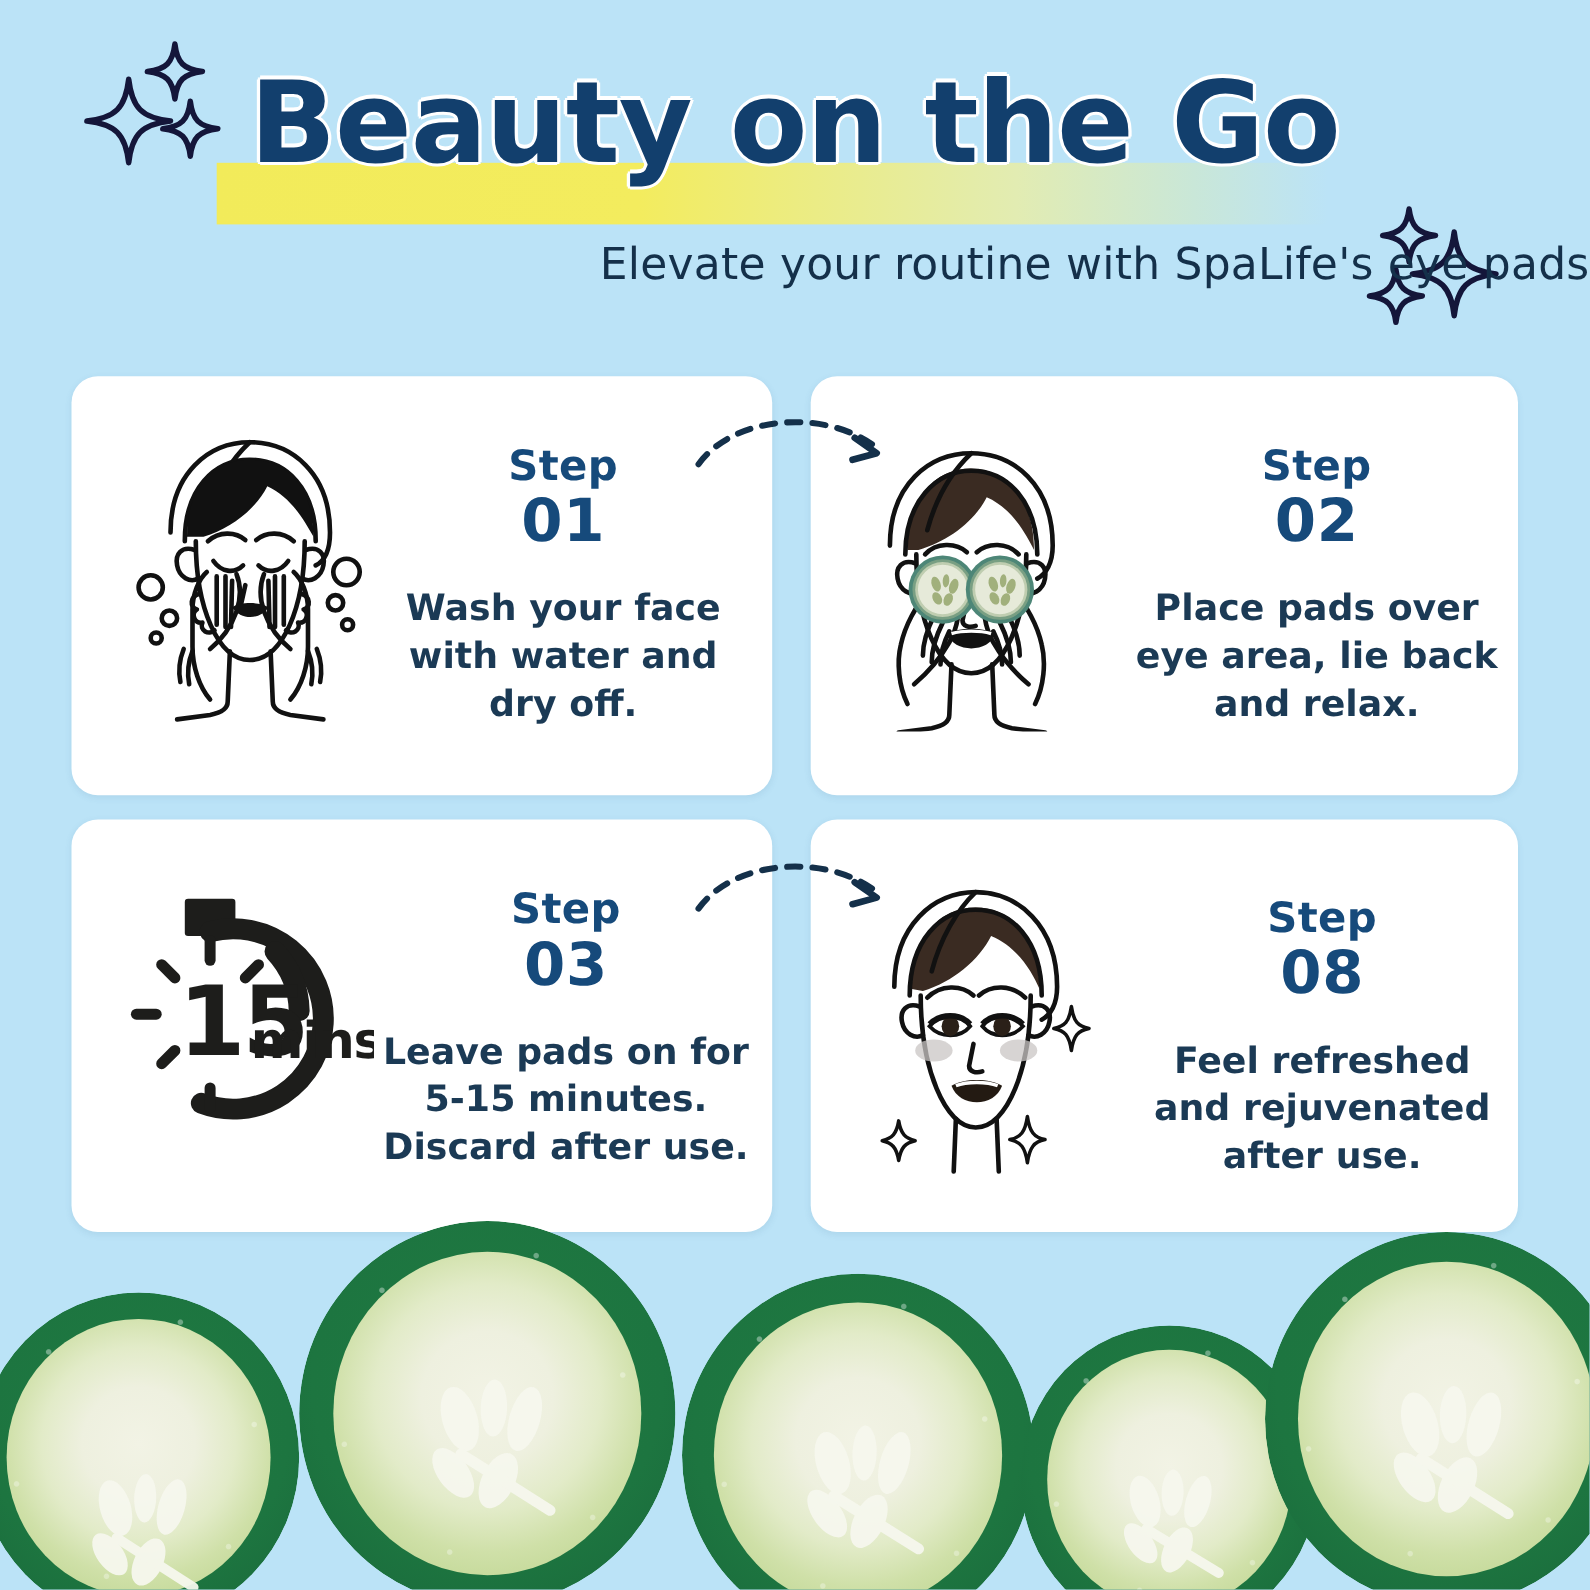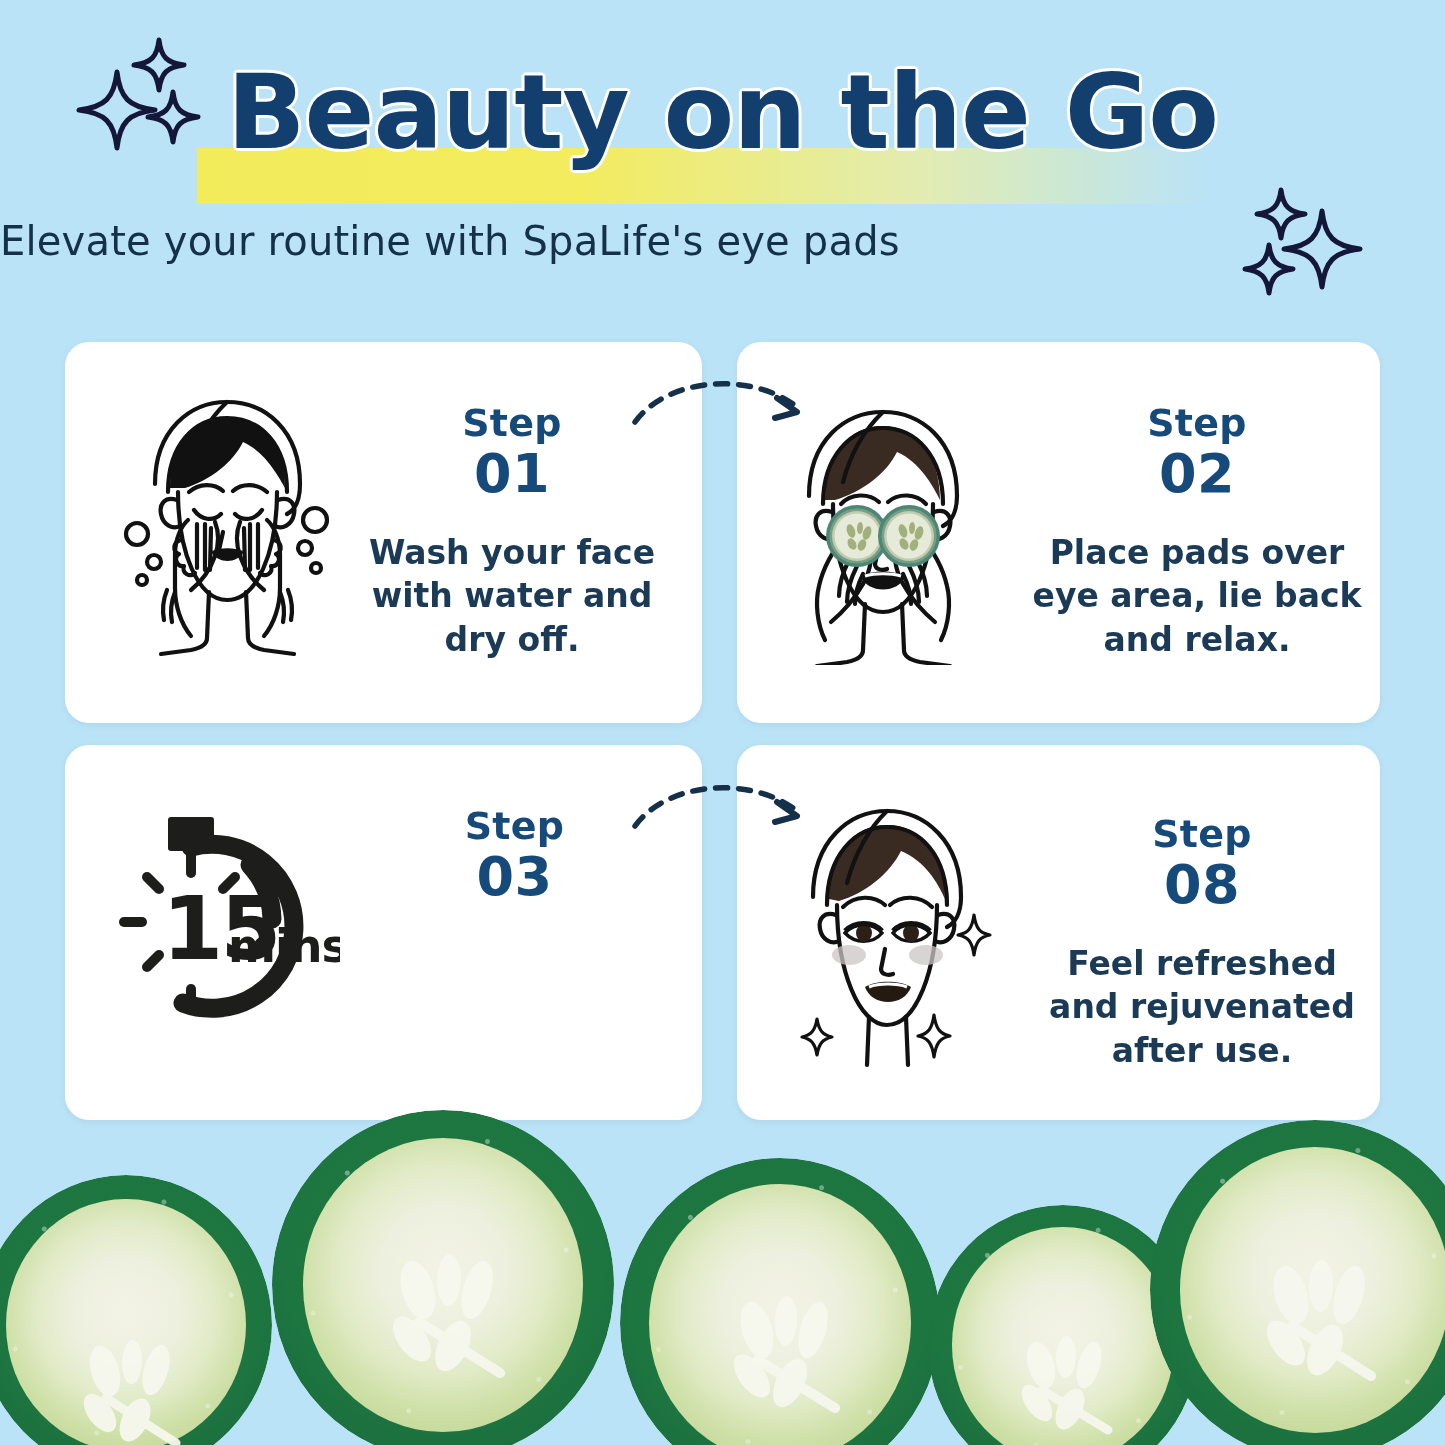--- a/index.html
+++ b/index.html
@@ -28,21 +28,21 @@
     font-family:"DejaVu Sans", sans-serif;
     font-size:103px;font-weight:bold;letter-spacing:-1px;
     color:#123f6d;
     text-shadow:
       3px 0 0 #ffffff, -3px 0 0 #ffffff, 0 3px 0 #ffffff, 0 -3px 0 #ffffff,
       2px 2px 0 #ffffff, -2px 2px 0 #ffffff, 2px -2px 0 #ffffff, -2px -2px 0 #ffffff;
     white-space:nowrap;
   }
   .subtitle{
     position:absolute;left:0;top:218px;width:1445px;
-    text-align:left;
+    text-align:right;
     font-size:40px;font-weight:400;color:#14304a;
     letter-spacing:0.2px;white-space:nowrap;
   }
 
   
   .card{
     position:absolute;background:#ffffff;border-radius:24px;
     box-shadow:0 2px 6px rgba(60,110,150,0.10);
     overflow:hidden;
   }
@@ -292,20 +292,21 @@
           <line x1="145" y1="70" x2="133" y2="82"></line>
         </g>
 
         <text x="72" y="152" font-family="'DejaVu Sans',sans-serif" font-size="88" font-weight="bold" fill="#1d1d1b" letter-spacing="-3">15</text>
         <text x="138" y="155" font-family="'DejaVu Sans',sans-serif" font-size="46" font-weight="bold" fill="#1d1d1b" letter-spacing="-1">mins</text>
       </svg>
     </div>
     <div class="txtcol" id="txt-3">
       <div class="step-word">Step</div>
       <div class="step-num">03</div>
+      <div class="step-desc">Leave pads on for 5-15 minutes. Discard after use.</div>
     </div>
   </div>
 
   <div class="card" id="card-4">
     <div class="illus" id="illus-4">
       <svg width="235" height="265" viewBox="0 0 235 265">
 
         <path d="M52 96 C52 48 78 22 110 22 C142 22 168 48 168 96 C161 80 148 58 124 48 C113 70 89 90 62 98 Z" fill="#3a2b22"></path>
         <g fill="none" stroke="#111" stroke-width="4.2" stroke-linecap="round" stroke-linejoin="round">
 

